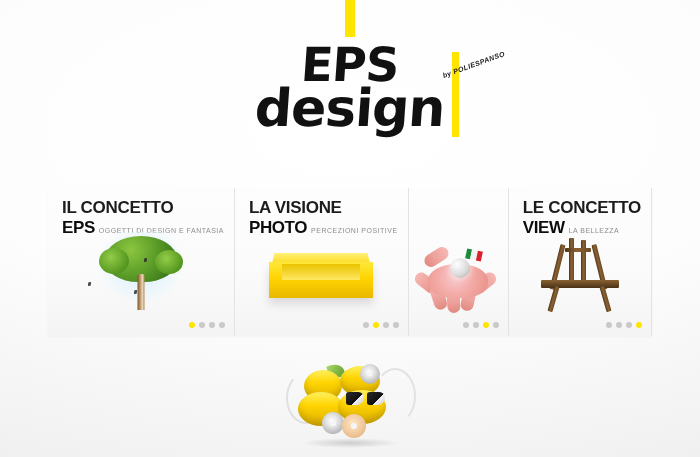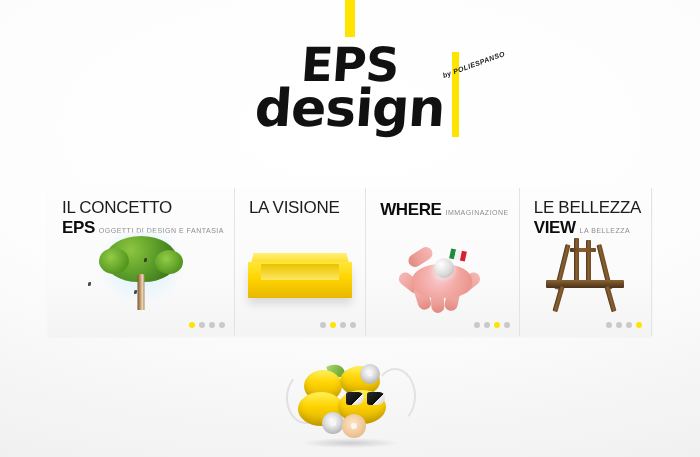--- a/index.html
+++ b/index.html
@@ -113,21 +113,21 @@
     position:relative;
     flex:1 1 0;
     padding:11px 0 0 0;
     border-right:1px solid #e3e3e3;
   }
   .card:last-child { border-right:1px solid #e3e3e3; }
 
   .card-head { padding:0 10px 0 14px; }
   .card-title {
     font-size:17px;
-    font-weight:400;
+    font-weight:700;
     color:#1c1c1c;
     letter-spacing:-0.3px;
     white-space:nowrap;
     line-height:1.05;
   }
   .card-subrow {
     display:flex;
     align-items:baseline;
     gap:4px;
     margin-top:1px;
@@ -301,42 +301,42 @@
         <span class="dot on"></span>
         <span class="dot"></span>
         <span class="dot"></span>
         <span class="dot"></span>
       </div>
     </div>
 
     <div class="card">
       <div class="card-head">
         <div class="card-title">LA VISIONE</div>
+        <div class="card-subrow">
+          <span class="card-key">PHOTO</span>
+          <span class="card-desc">PERCEZIONI POSITIVE</span>
+        </div>
       </div>
       <div class="card-figure">
         <div class="sofa">
           <div class="sofa-back"></div>
           <div class="sofa-body"></div>
           <div class="sofa-seat"></div>
         </div>
       </div>
       <div class="dots">
         <span class="dot"></span>
         <span class="dot on"></span>
         <span class="dot"></span>
         <span class="dot"></span>
       </div>
     </div>
 
     <div class="card">
       <div class="card-head">
-        <div class="card-subrow">
-          <span class="card-key">WHERE</span>
-          <span class="card-desc">IMMAGINAZIONE</span>
-        </div>
       </div>
       <div class="card-figure">
         <div class="hands">
           <span class="finger" style="left:14px;top:30px;transform:rotate(-52deg);"></span>
           <span class="finger" style="left:26px;top:44px;transform:rotate(-18deg);"></span>
           <span class="finger" style="left:41px;top:47px;transform:rotate(-3deg);"></span>
           <span class="finger" style="left:56px;top:45px;transform:rotate(12deg);"></span>
           <span class="finger" style="left:72px;top:30px;transform:rotate(52deg);"></span>
           <span class="finger" style="left:24px;top:4px;transform:rotate(58deg);"></span>
           <div class="palm"></div>
@@ -351,21 +351,21 @@
       <div class="dots">
         <span class="dot"></span>
         <span class="dot"></span>
         <span class="dot on"></span>
         <span class="dot"></span>
       </div>
     </div>
 
     <div class="card">
       <div class="card-head">
-        <div class="card-title">LE BELLEZZA</div>
+        <div class="card-title">LE CONCETTO</div>
         <div class="card-subrow">
           <span class="card-key">VIEW</span>
           <span class="card-desc">LA BELLEZZA</span>
         </div>
       </div>
       <div class="card-figure">
         <div class="easel">
           <span class="wood" style="left:34px;top:0;width:5px;height:44px;"></span>
           <span class="wood" style="left:46px;top:2px;width:5px;height:42px;"></span>
           <span class="wood" style="left:30px;top:10px;width:26px;height:4px;"></span>

